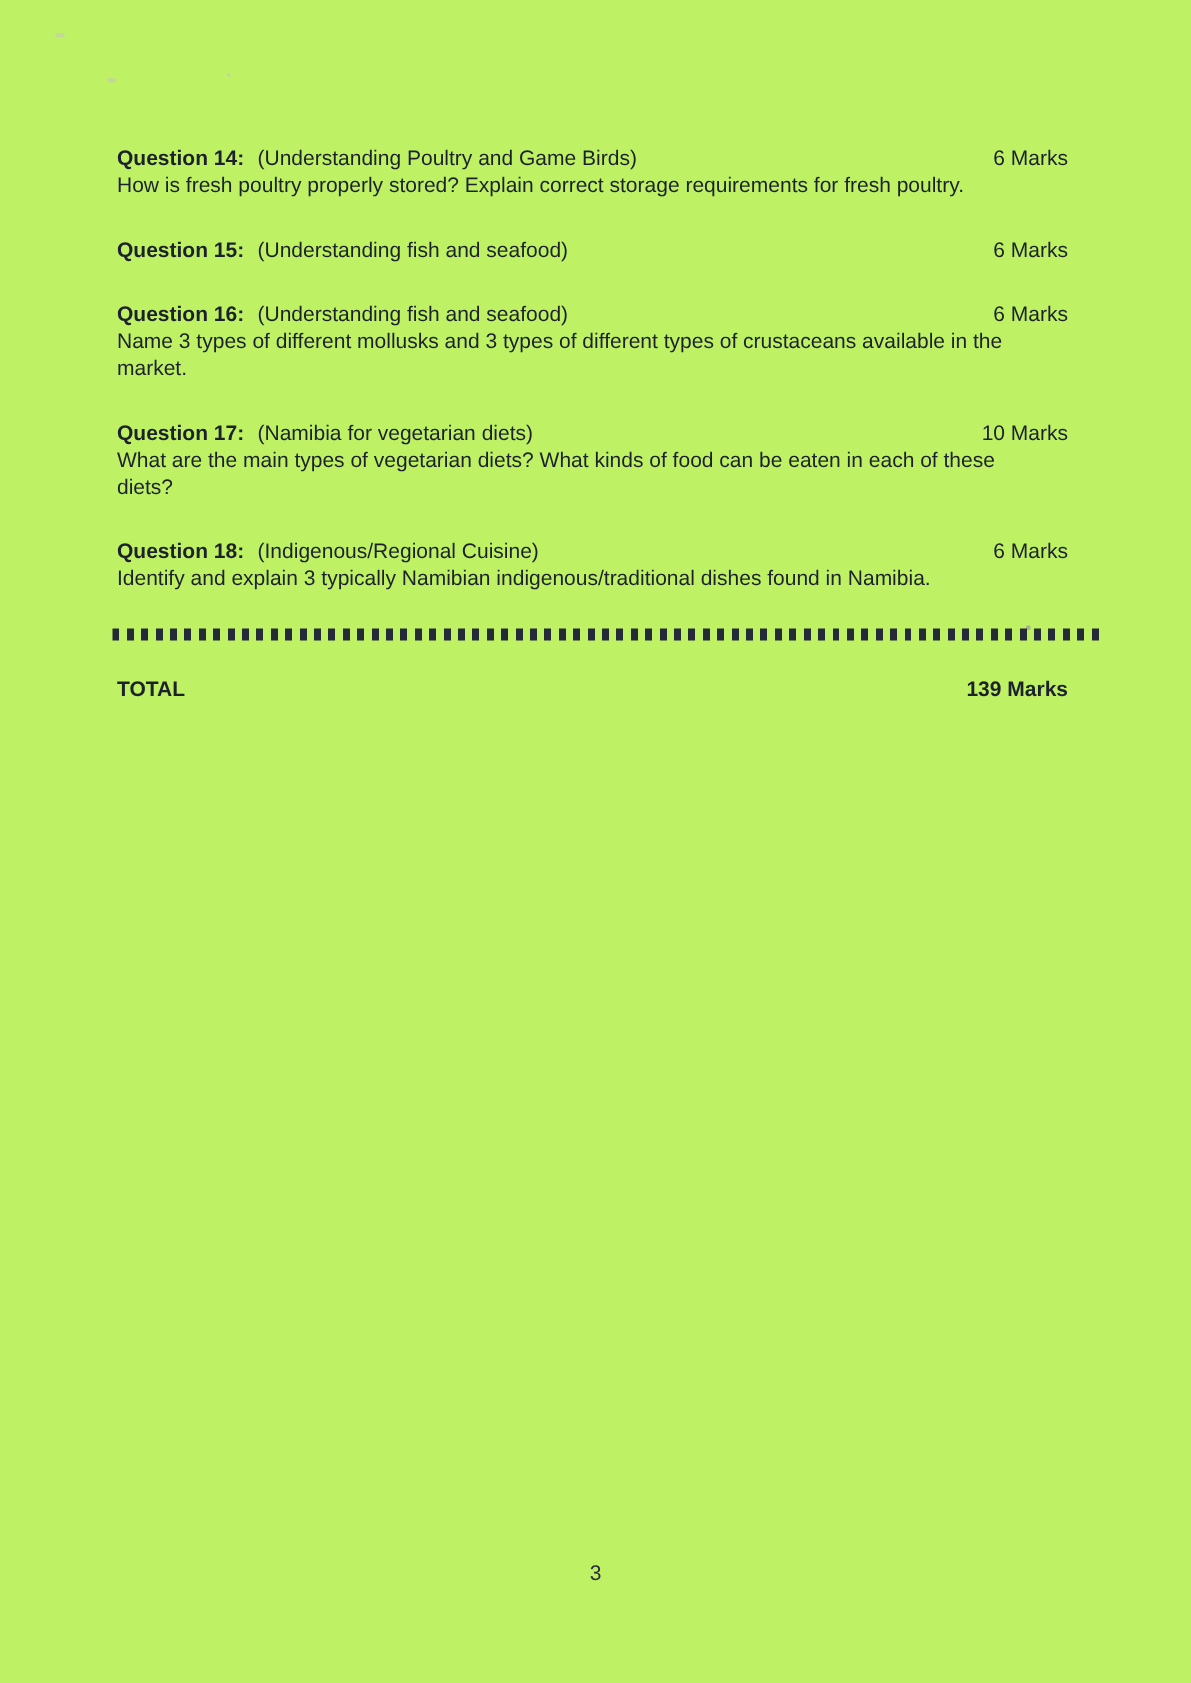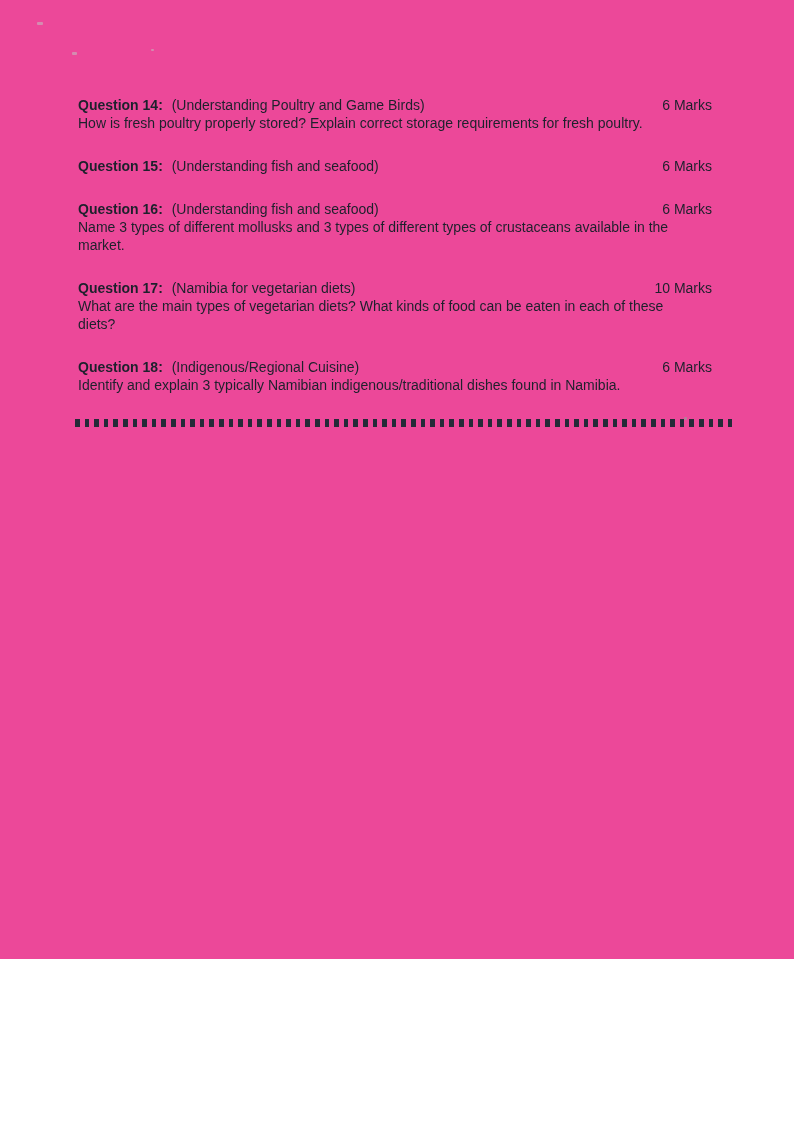--- a/index.html
+++ b/index.html
@@ -3,22 +3,22 @@
 <meta charset="utf-8">
 <style>
   html, body {
     margin: 0;
     padding: 0;
     background: #ffffff;
   }
   .page {
     position: relative;
     width: 794px;
-    height: 959px;
-    background: #ec4899;
+    height: 1122px;
+    background: #bef264;
     font-family: "Liberation Sans", "DejaVu Sans", sans-serif;
     color: #1d212c;
     overflow: hidden;
   }
   .content {
     position: absolute;
     top: 96px;
     left: 78px;
     right: 82px;
   }
@@ -154,18 +154,22 @@
         </span>
         <span class="q-marks">6 Marks</span>
       </div>
       <div class="q-body">
         <div class="q-body-line">Identify and explain 3 typically Namibian indigenous/traditional dishes found in Namibia.</div>
       </div>
     </div>
 
     <div class="separator"></div>
 
+    <div class="total-row">
+      <span>TOTAL</span>
+      <span>139 Marks</span>
+    </div>
 
   </div>
 
   <div class="page-number">3</div>
 
 </div>
 
 </body></html>

